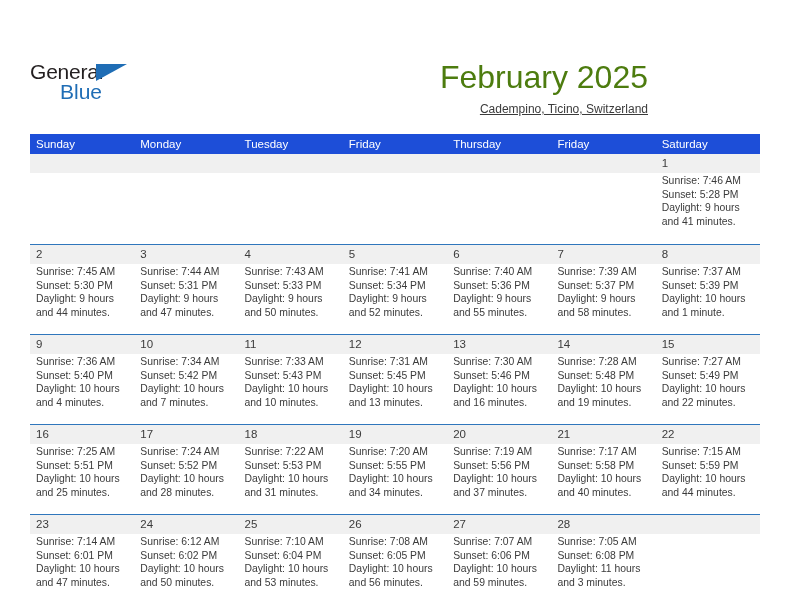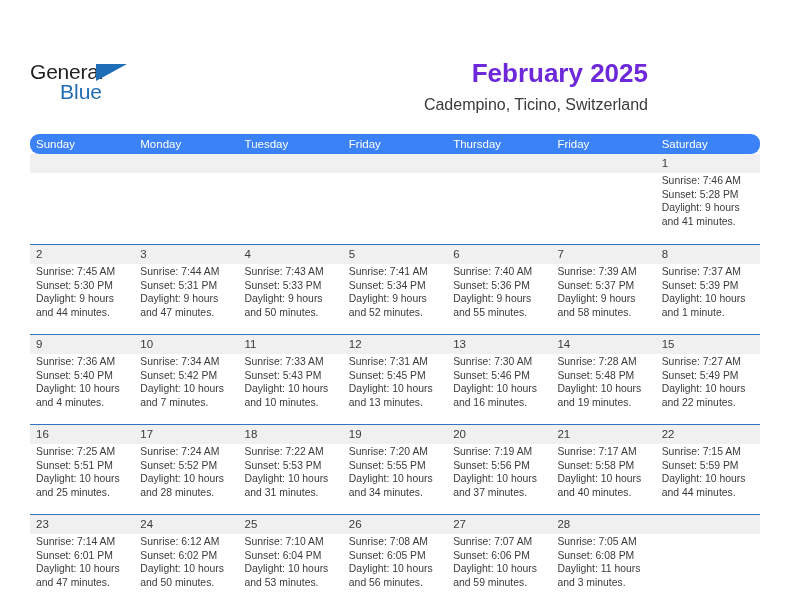--- a/index.html
+++ b/index.html
@@ -67,47 +67,46 @@
     line-height: 1;
   }
 
   .title-block {
     position: absolute;
     right: 0;
     top: 0;
     text-align: right;
   }
   .cal-title {
-    font-size: 26px;
-    color: #6d28d9;
+    font-size: 32px;
+    color: #4d7c0f;
     line-height: 1.15;
     white-space: nowrap;
-    font-weight: bold;
   }
   .cal-subtitle {
     margin-top: 7px;
-    font-size: 16px;
+    font-size: 12px;
     color: #3b3b3b;
     line-height: 1.15;
     white-space: nowrap;
+    text-decoration: underline;
   }
 
   
   .calendar {
     position: absolute;
     left: 30px;
     top: 105px;
     width: 730px;
   }
 
   .weekday-row {
     display: flex;
-    background: #3b82f6;
+    background: #1d4ed8;
     height: 20px;
-    border-radius: 9px;
   }
   .weekday-cell {
     flex: 1 1 0;
     color: #ffffff;
     font-size: 11.5px;
     line-height: 20px;
     padding-left: 6px;
     box-sizing: border-box;
     white-space: nowrap;
     overflow: hidden;

